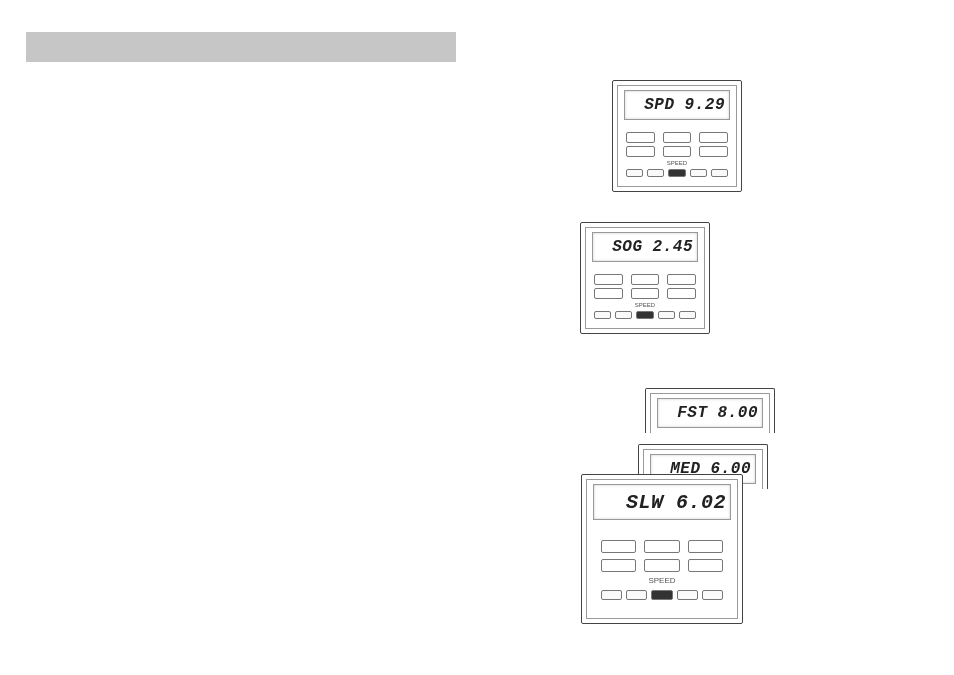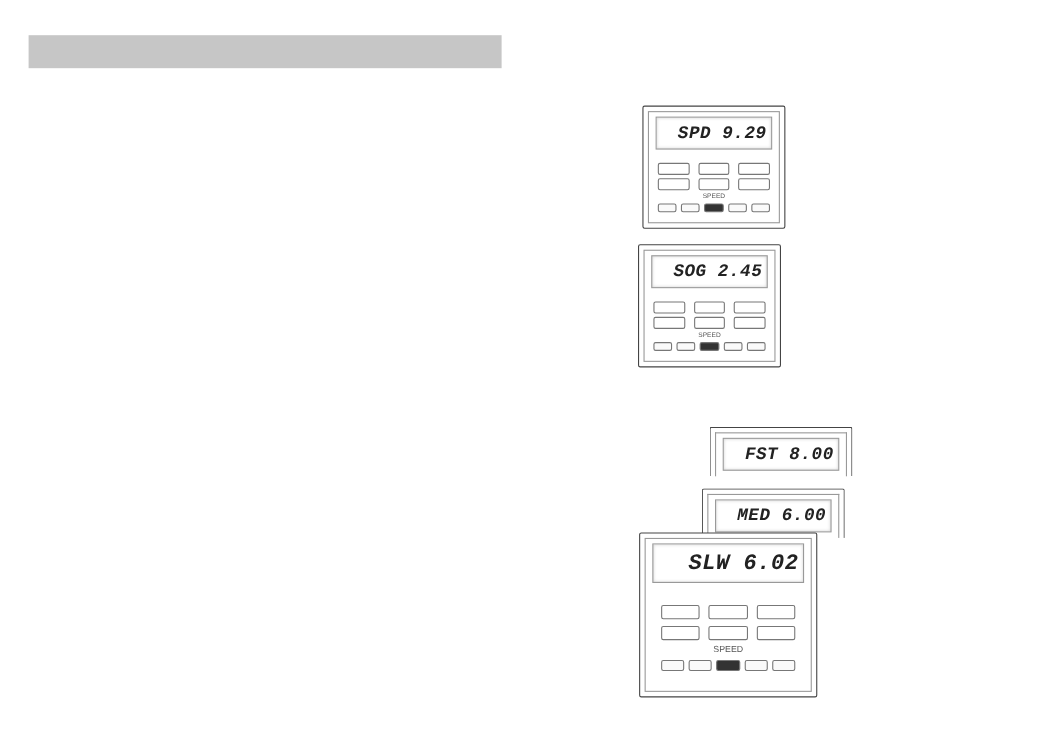--- a/index.html
+++ b/index.html
@@ -111,21 +111,21 @@
     .stacked-strip .lcd {
       margin-bottom: 0;
       text-align: center;
     }
   </style>
 </head>
 <body>
 
 <div class="header-bar"></div>
 
-<div class="device" style="left:584px; top:80px;margin-top:16px;">
+<div class="device" style="left:612px; top:80px;">
   <div class="device-inner">
     <div class="lcd">
       <span>SPD</span>&nbsp;<span>9.29</span>
     </div>
     <div class="btn-area">
       <div class="btn-row">
         <div class="btn"></div>
         <div class="btn"></div>
         <div class="btn"></div>
       </div>
@@ -183,21 +183,21 @@
 </div>
 
 <div class="stacked-strip" style="left:613px; top:444px;margin-left:25px;">
   <div class="inner">
     <div class="lcd">
       <span>MED</span>&nbsp;<span>6.00</span>
     </div>
   </div>
 </div>
 
-<div class="device" style="left:581px; top:484px; width:160px; height:148px;">
+<div class="device" style="left:581px; top:474px; width:160px; height:148px;">
   <div class="device-inner">
     <div class="lcd" style="height:34px; font-size:20px;">
       <span>SLW</span>&nbsp;<span>6.02</span>
     </div>
     <div class="btn-area" style="padding:6px 14px; gap:6px;">
       <div class="btn-row">
         <div class="btn" style="height:11px;"></div>
         <div class="btn" style="height:11px;"></div>
         <div class="btn" style="height:11px;"></div>
       </div>

